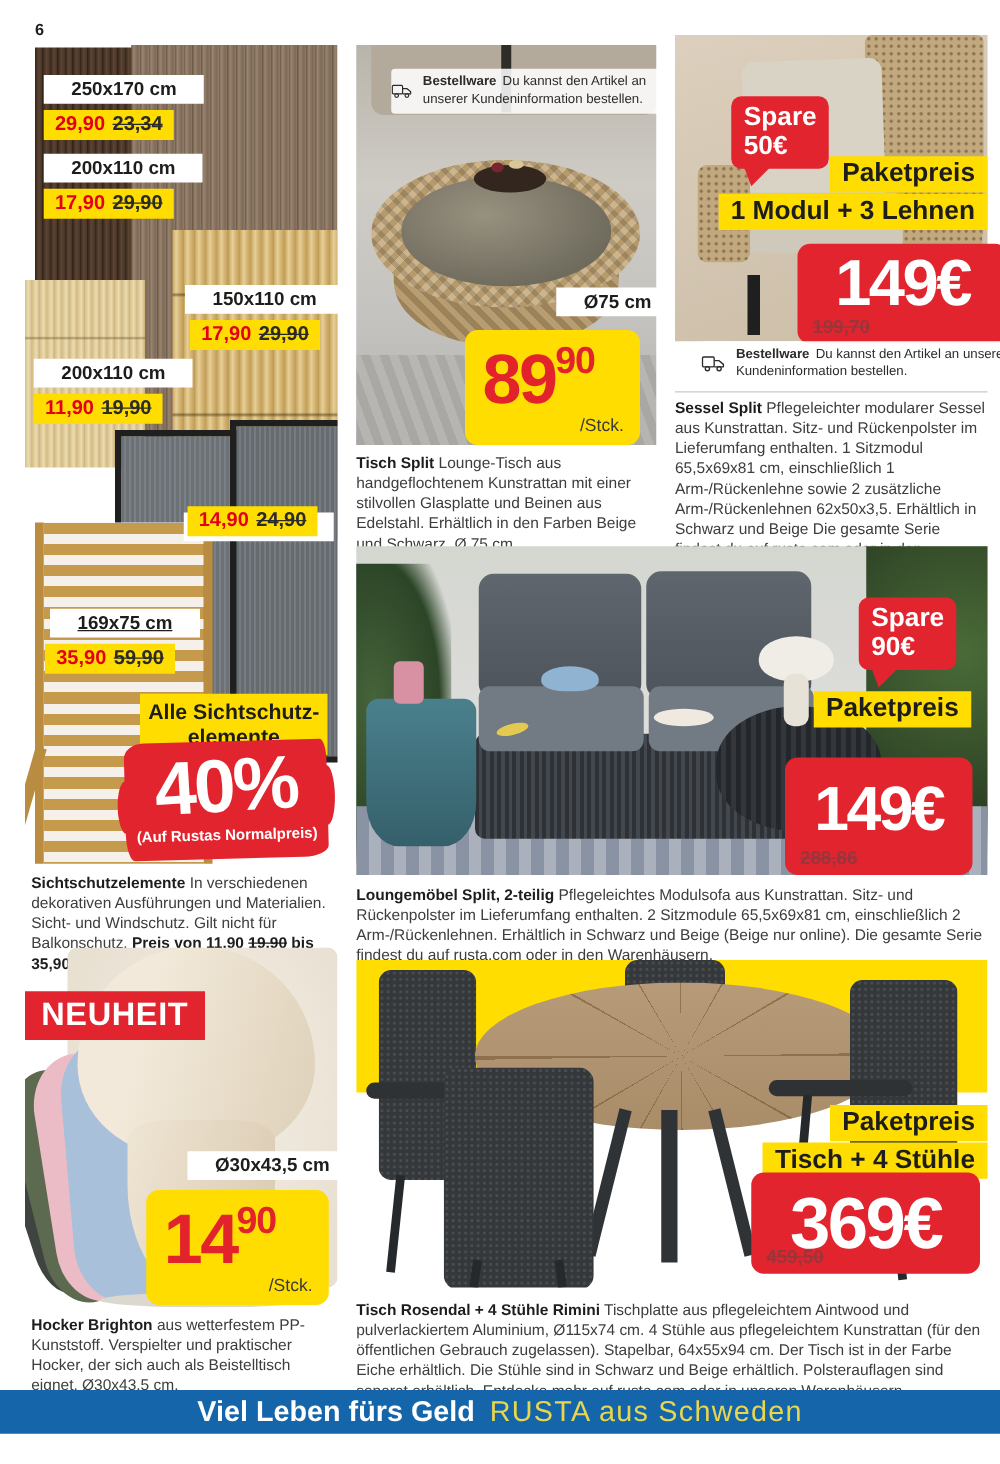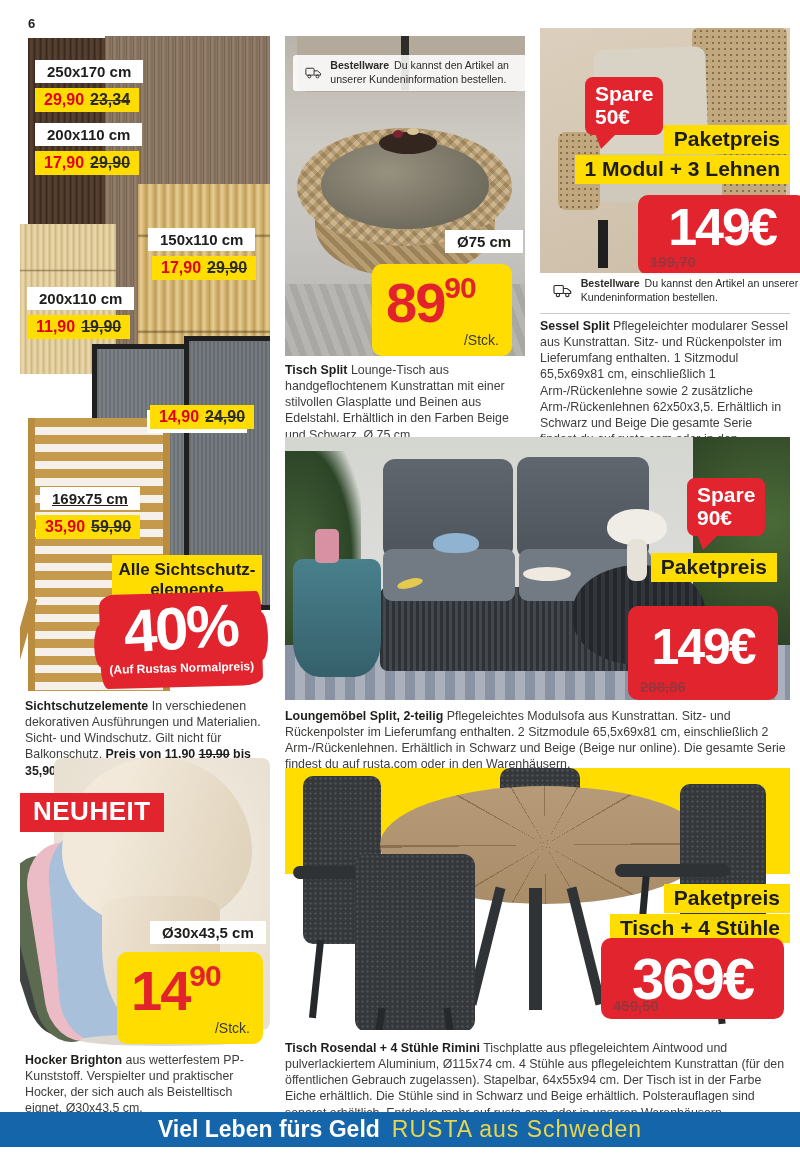--- a/index.html
+++ b/index.html
@@ -2,21 +2,21 @@
 <html><head>
 <meta charset="utf-8">
 <style>
   html,body{margin:0;padding:0;background:#ffffff;}
   .page{position:relative;width:800px;height:1171px;background:#ffffff;overflow:hidden;
         font-family:"Liberation Sans",sans-serif;color:#1d1d1b;}
   .abs{position:absolute;}
 
   
   .size-label{background:#ffffff;color:#1d1d1b;font-weight:bold;font-size:15px;
-              padding:3px 12px;white-space:nowrap;line-height:1.15;}
+              padding:3px 22px;white-space:nowrap;line-height:1.15;}
   
   .price-tag-sm{background:#ffdd00;font-weight:bold;font-size:16px;padding:3px 9px;
                 white-space:nowrap;line-height:1.15;}
   .price-tag-sm .new{color:#e2001a;margin-right:6px;}
   .price-tag-sm .old{color:#2b2b29;text-decoration:line-through;}
 
   
   .big-tag{background:#ffdd00;border-radius:10px;}
   .big-price{padding:14px 0 0 14px;color:#e2232b;font-weight:800;font-size:56px;
              line-height:.9;letter-spacing:-2px;}
@@ -54,21 +54,21 @@
                margin-top:6px;letter-spacing:-2px;transform:rotate(-2deg);}
   .splash .note{font-size:12px;text-align:center;color:#fff;margin-top:2px;font-weight:600;}
 
   
   .desc{font-size:12.4px;color:#3d3d3b;line-height:1.3;margin:0;}
   .desc b{color:#1d1d1b;}
   .strike{text-decoration:line-through;}
 
   
   .bw-bar{display:flex;align-items:center;gap:8px;background:rgba(255,255,255,.87);
-          border-radius:3px;padding:4px 12px;}
+          border-radius:3px;padding:4px 0;margin-left:20px;}
   .bw-text{font-size:10.6px;line-height:1.3;color:#2b2b29;}
   .bw-text b{margin-right:2px;}
 
   .badge-neu{background:#e2242e;color:#fff;font-weight:800;font-size:26px;
              padding:3px 13px 5px;letter-spacing:.5px;}
 
   .divider{background:#c9c9c6;height:1px;}
 
   .footer{position:absolute;left:0;top:1112px;width:800px;height:35px;background:#1565ab;
           display:flex;align-items:center;justify-content:center;gap:12px;}

